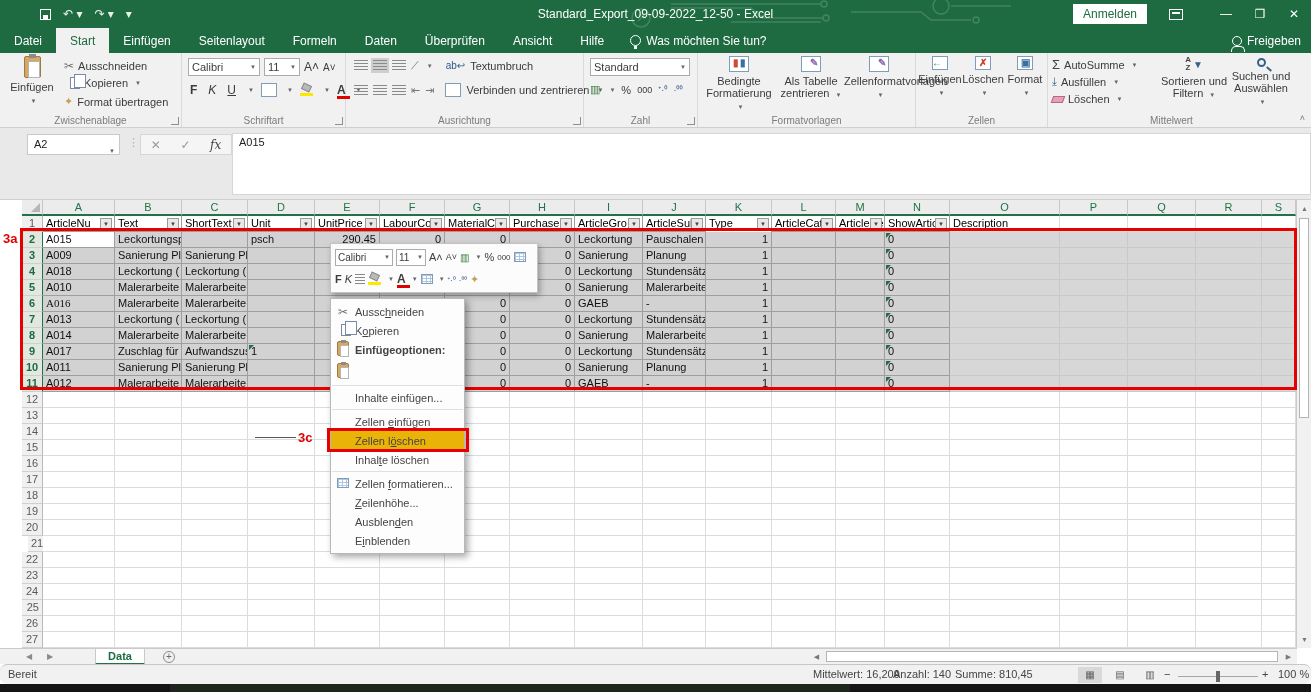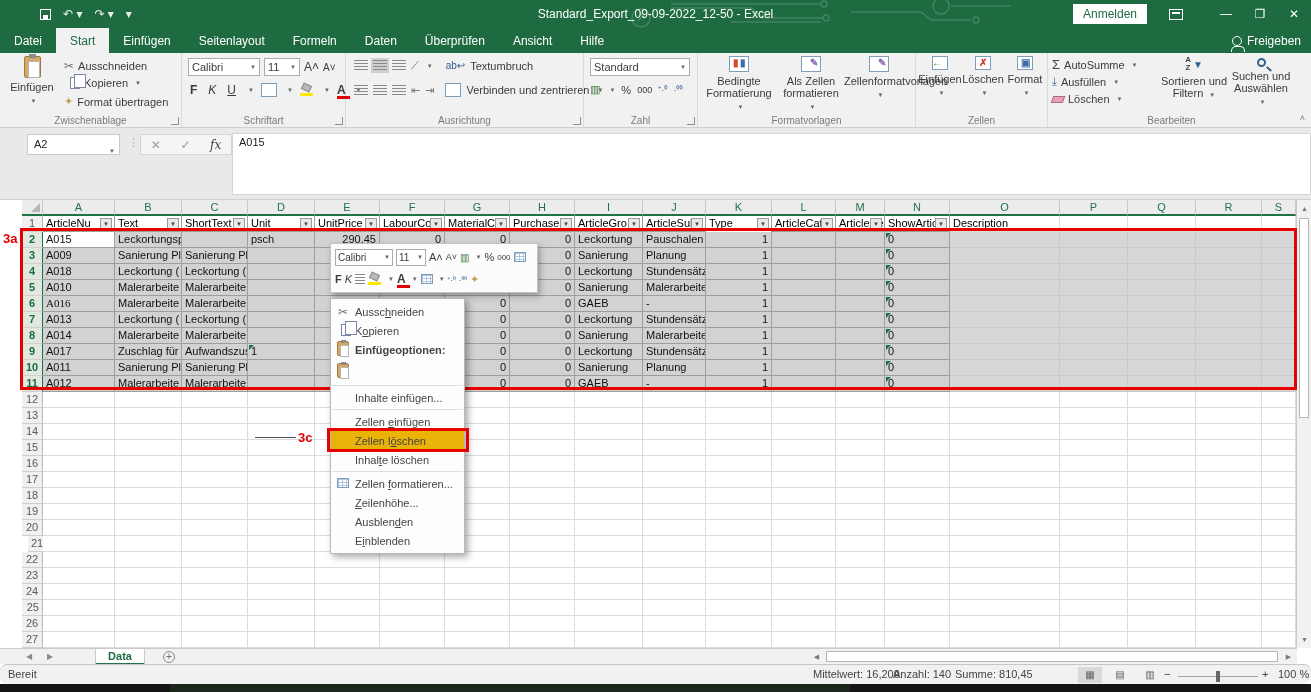--- a/index.html
+++ b/index.html
@@ -176,20 +176,24 @@
 
   <div class="mtab">Datei</div>
       <div class="mtab active">Start</div>
       <div class="mtab">Einfügen</div>
       <div class="mtab">Seitenlayout</div>
       <div class="mtab">Formeln</div>
       <div class="mtab">Daten</div>
       <div class="mtab">Überprüfen</div>
       <div class="mtab">Ansicht</div>
       <div class="mtab">Hilfe</div>
+      <div class="tellme">
+        <span class="bulb"></span>
+        <span>Was möchten Sie tun?</span>
+      </div>
     </div>
   <div class="share">
     <span class="person"></span>
     <span>Freigeben</span>
   </div>
 
   <div class="ribbon">
 
     <div class="rgroup" style="left:0;width:182px;">
       <div class="bigbtn" style="left:6px;">
@@ -293,21 +297,21 @@
         <div class="gridico" style="margin:0 auto;width:20px;height:16px;">
             <span class="mark" style="color:#d04a35;">▮</span>
             <span class="mark" style="left:10px;color:#3a6ea5;">▮</span>
           </div>
         <div class="cap"><span>Bedingte Formatierung</span> <span class="dd">▼</span></div>
       </div>
       <div class="bigbtn" style="left:80px;width:66px;">
         <div class="gridico" style="margin:0 auto;width:20px;height:16px;">
             <span class="mark" style="color:#8a6ab0;left:8px;">✎</span>
           </div>
-        <div class="cap"><span>Als Zellen formatieren</span> <span class="dd">▼</span></div>
+        <div class="cap"><span>Als Tabelle zentrieren</span> <span class="dd">▼</span></div>
       </div>
       <div class="bigbtn" style="left:146px;width:70px;">
         <div class="gridico" style="margin:0 auto;width:20px;height:16px;background-color:#cfe0f1;">
             <span class="mark" style="color:#8a6ab0;left:8px;">✎</span>
           </div>
         <div class="cap"><span>Zellenformatvorlagen</span> <span class="dd">▼</span></div>
       </div>
       <div class="glabel">Formatvorlagen</div>
     </div>
 
@@ -353,21 +357,21 @@
         <div style="display:flex;justify-content:center;align-items:center;gap:2px;">
           <span class="az">A<br>Z</span>
           <span class="funnel">▼</span>
         </div>
         <div class="cap"><span>Sortieren und Filtern</span> <span class="dd">▼</span></div>
       </div>
       <div class="bigbtn" style="left:182px;width:62px;">
         <div class="mag" style="margin:2px auto;"></div>
         <div class="cap"><span>Suchen und Auswählen</span> <span class="dd">▼</span></div>
       </div>
-      <div class="glabel">Bearbeiten</div>
+      <div class="glabel">Mittelwert</div>
     </div>
     <div style="position:absolute;right:6px;bottom:4px;color:#777;font-size:9px;">˄</div>
   </div>
 
   <div class="fbar">
     <div class="namebox">
       <span>A2</span><span class="dd">▼</span>
     </div>
     <div class="fdots">⋮</div>
     <div class="fbtns">

